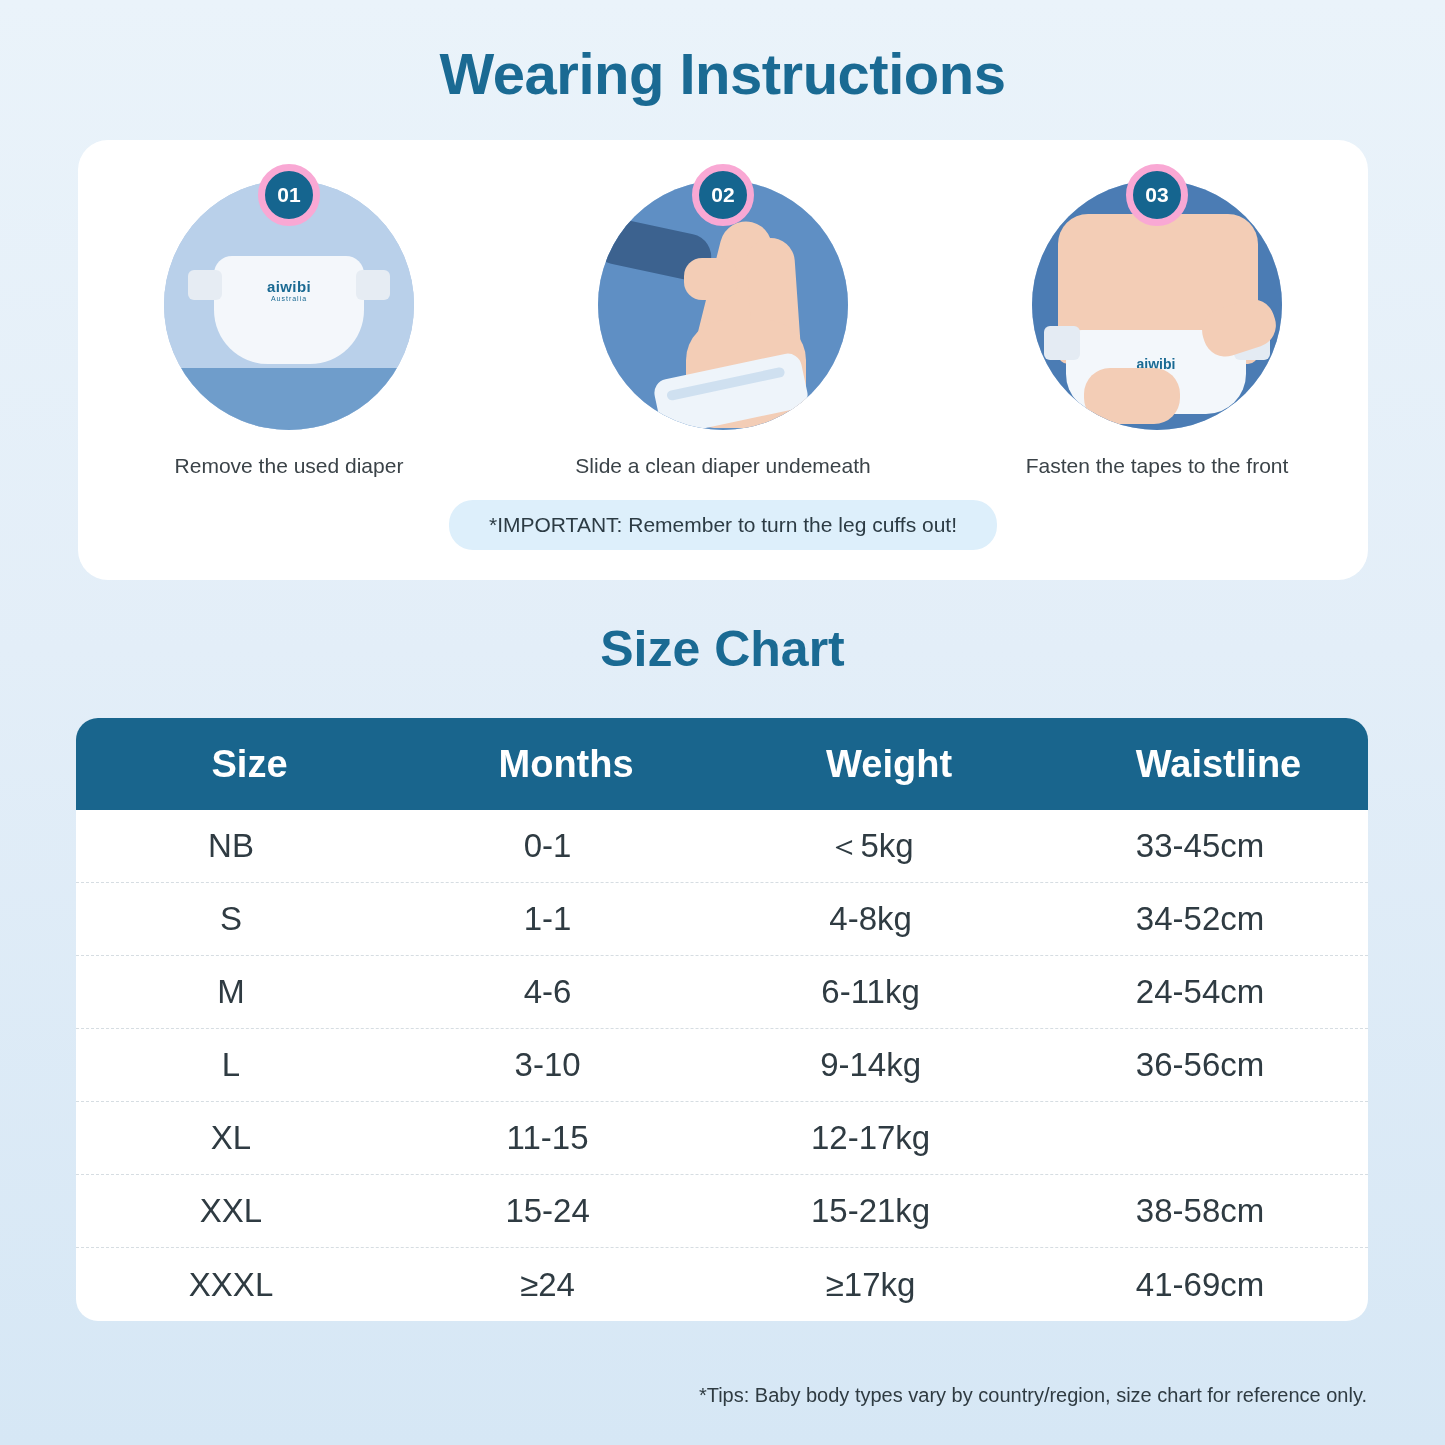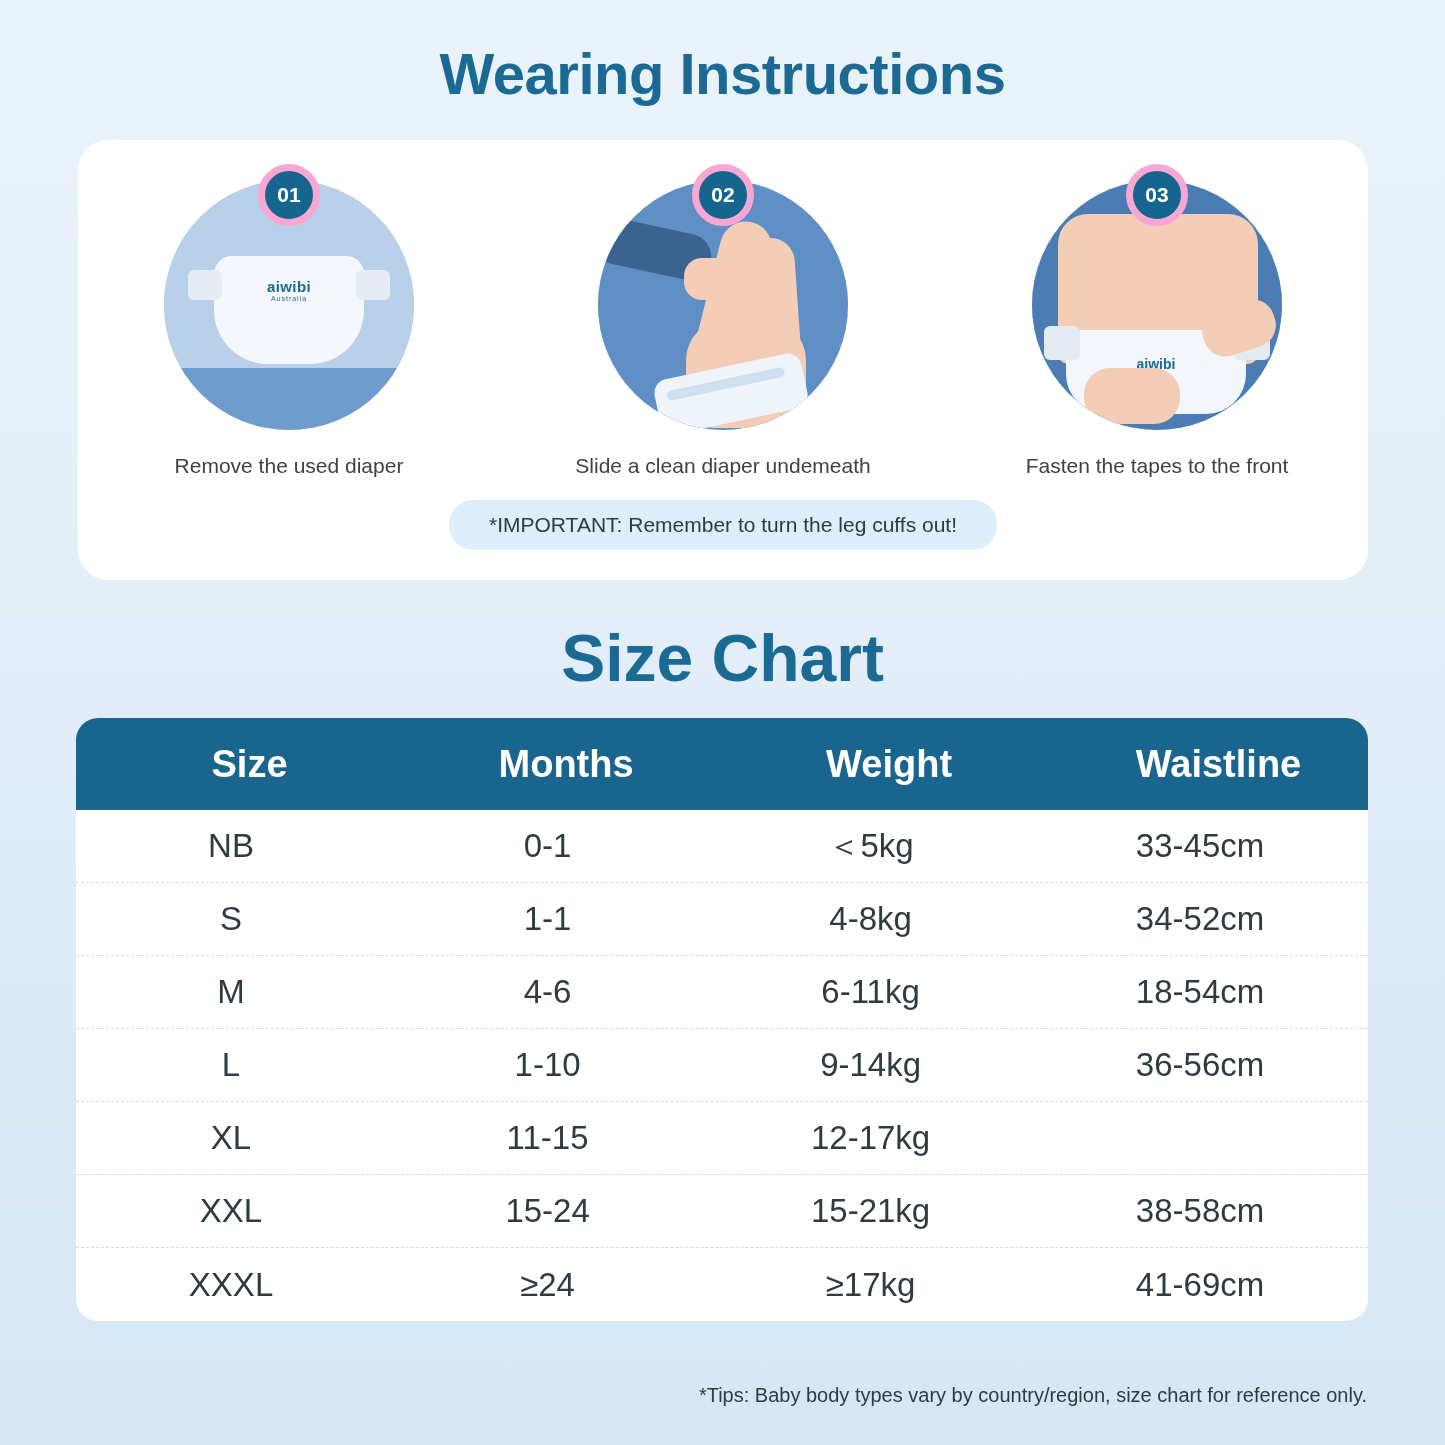--- a/index.html
+++ b/index.html
@@ -102,21 +102,21 @@
     color: #2c3b44;
     white-space: nowrap;
   }
 
   
   .chart-title {
     position: absolute;
     top: 620px;
     width: 100%;
     text-align: center;
-    font-size: 66px;
+    font-size: 50px;
     font-weight: bold;
     color: #1a6a93;
   }
 
   .size-table {
     position: absolute;
     left: 76px;
     top: 718px;
     width: 1292px;
     border-radius: 22px;
@@ -286,25 +286,25 @@
   <div class="table-row">
     <div class="col-1">S</div>
     <div class="col-2">1-1</div>
     <div class="col-3">4-8kg</div>
     <div class="col-4">34-52cm</div>
   </div>
   <div class="table-row">
     <div class="col-1">M</div>
     <div class="col-2">4-6</div>
     <div class="col-3">6-11kg</div>
-    <div class="col-4">18-54cm</div>
+    <div class="col-4">24-54cm</div>
   </div>
   <div class="table-row">
     <div class="col-1">L</div>
-    <div class="col-2">1-10</div>
+    <div class="col-2">3-10</div>
     <div class="col-3">9-14kg</div>
     <div class="col-4">36-56cm</div>
   </div>
   <div class="table-row">
     <div class="col-1">XL</div>
     <div class="col-2">11-15</div>
     <div class="col-3">12-17kg</div>
   </div>
   <div class="table-row">
     <div class="col-1">XXL</div>

